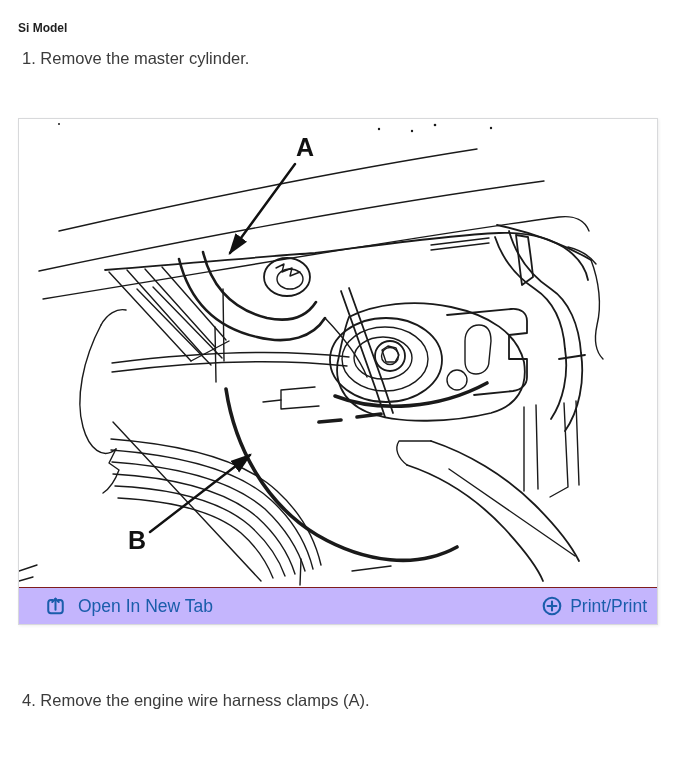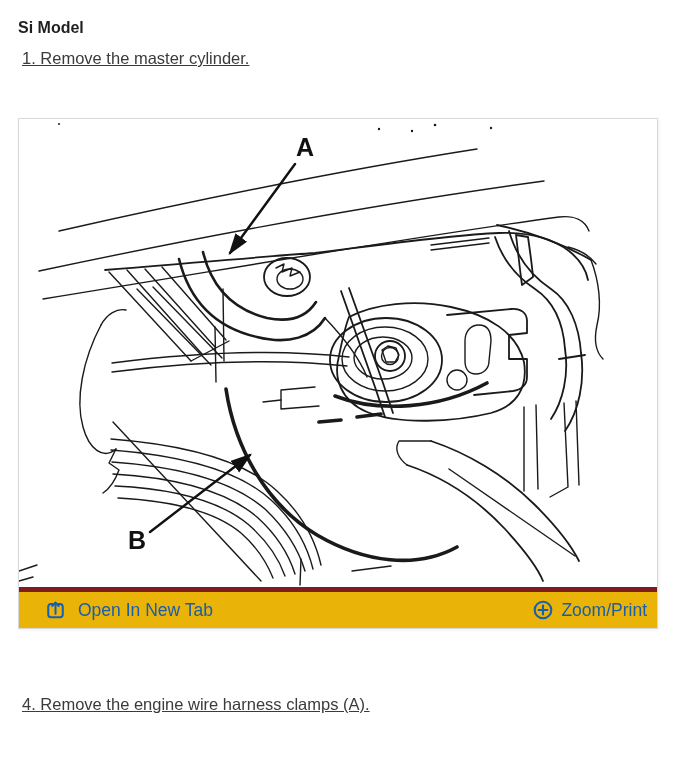--- a/index.html
+++ b/index.html
@@ -4,40 +4,40 @@
 <style>
   html,body { margin:0; padding:0; background:#ffffff; }
   body {
     width:689px; height:757px; overflow:hidden;
     font-family:"Liberation Sans", sans-serif;
     color:#3a3a3a;
     -webkit-font-smoothing:antialiased;
   }
   .content { padding:18px 0 0 18px; }
   .heading {
-    font-size:16px; font-weight:700; color:#1f1f1f;
+    font-size:12px; font-weight:700; color:#1f1f1f;
     margin:0 0 11px 0; line-height:20px;
   }
   .step {
     font-size:16.5px; color:#3b3b3b;
-    margin:0 7px 12px 4px; line-height:19px;text-decoration:underline;
+    margin:0 7px 12px 4px; line-height:19px;
   }
   .figure {
     margin-top:50px;
     width:638px;
     border:1px solid #d8d9db;
     box-shadow:1px 1px 3px rgba(0,0,0,0.07);
     background:#fff;
   }
   .canvas { width:638px; height:468px; background:#ffffff; position:relative; }
   .canvas svg { display:block; }
   .figure-bar {
     height:36px;
-    background:#eab308;
-    border-top:5px solid #7f1d1d;
+    background:#c4b5fd;
+    border-top:1px solid #7f1d1d;
     display:flex; align-items:center; justify-content:space-between;
     padding:0 10px 0 26px;
   }
   .bar-link {
     display:flex; align-items:center;
     color:#1a5dab; text-decoration:none;
     font-size:17.5px; cursor:pointer;
   }
   .bar-link.left  .lbl { margin-left:12px; }
   .bar-link.right .lbl { margin-left:7px; }
@@ -188,19 +188,19 @@
         </svg>
         <span class="lbl">Open In New Tab</span>
       </a>
       <a class="bar-link right" href="#">
         <svg class="bar-icon" width="22" height="22" viewBox="0 0 22 22">
           <g fill="none" stroke="#1a5dab" stroke-width="2.1" stroke-linecap="round">
             <circle cx="11" cy="11" r="8.3"></circle>
             <path d="M 11,6.6 L 11,15.4 M 6.6,11 L 15.4,11"></path>
           </g>
         </svg>
-        <span class="lbl">Zoom/Print</span>
+        <span class="lbl">Print/Print</span>
       </a>
     </div>
   </div>
 
   <p class="step step3">4. Remove the engine wire harness clamps (A).</p>
 </div>
 
 </body></html>

